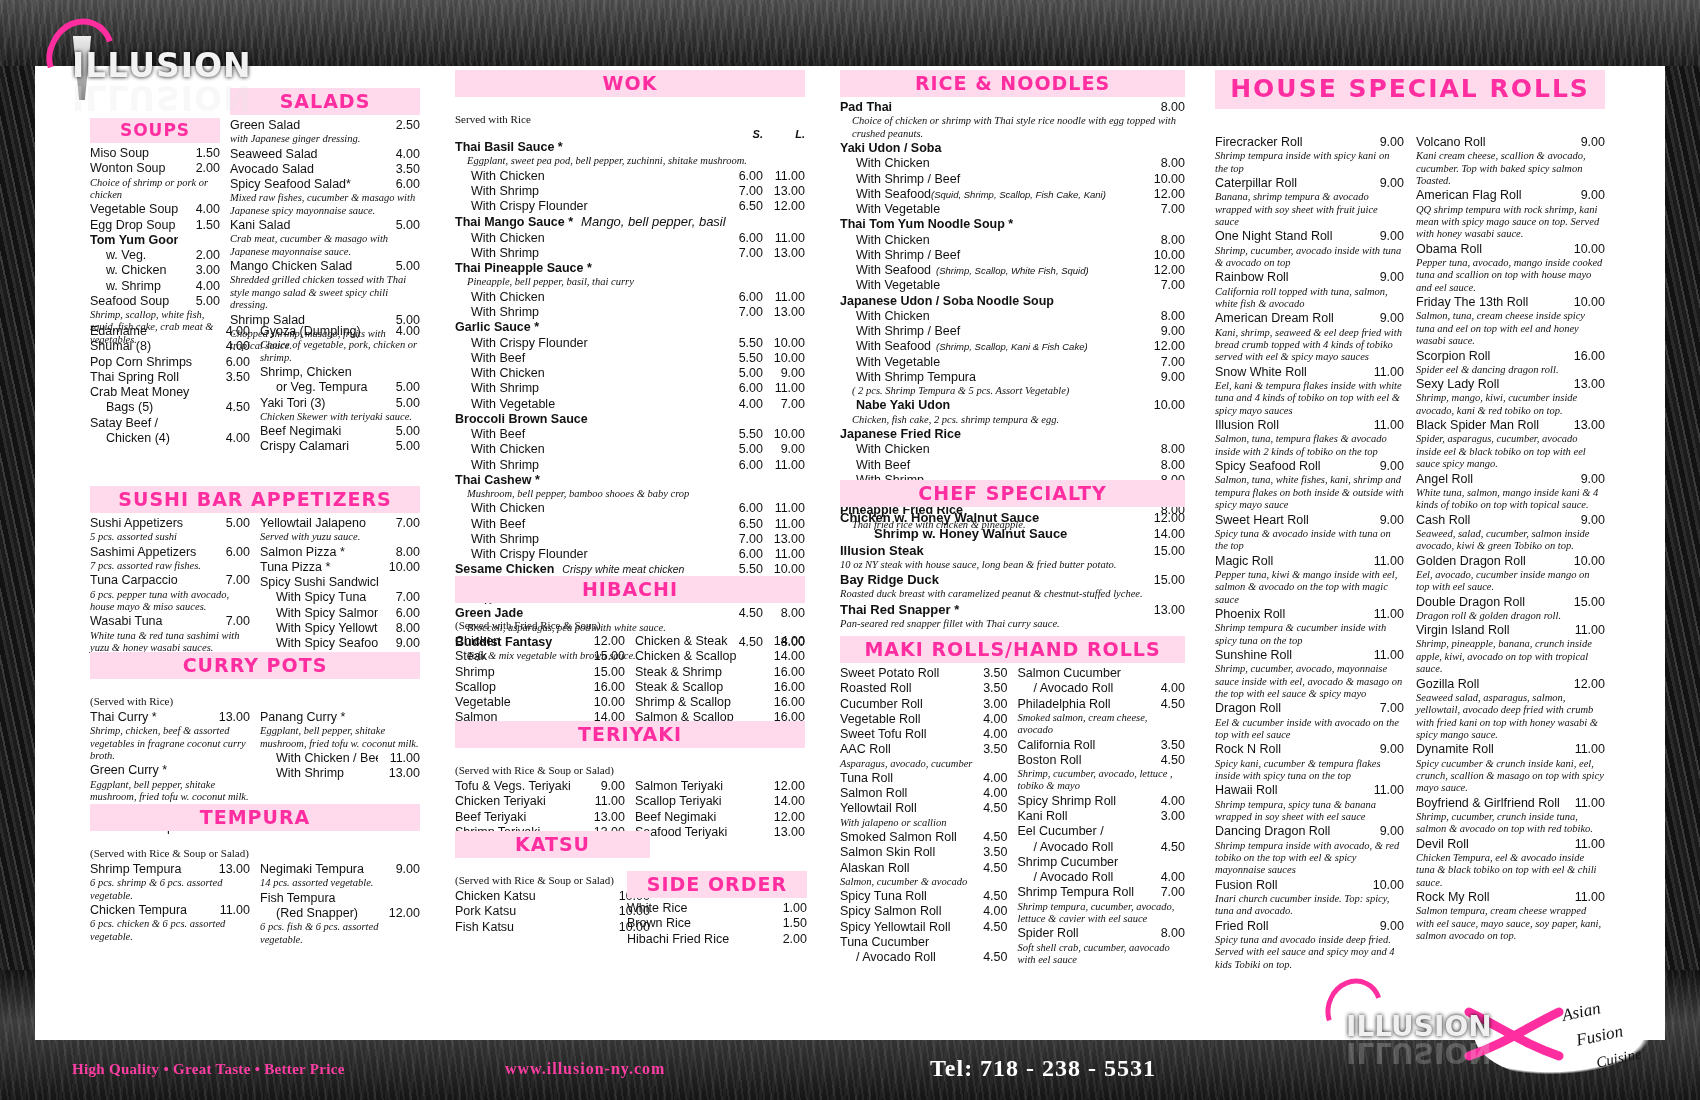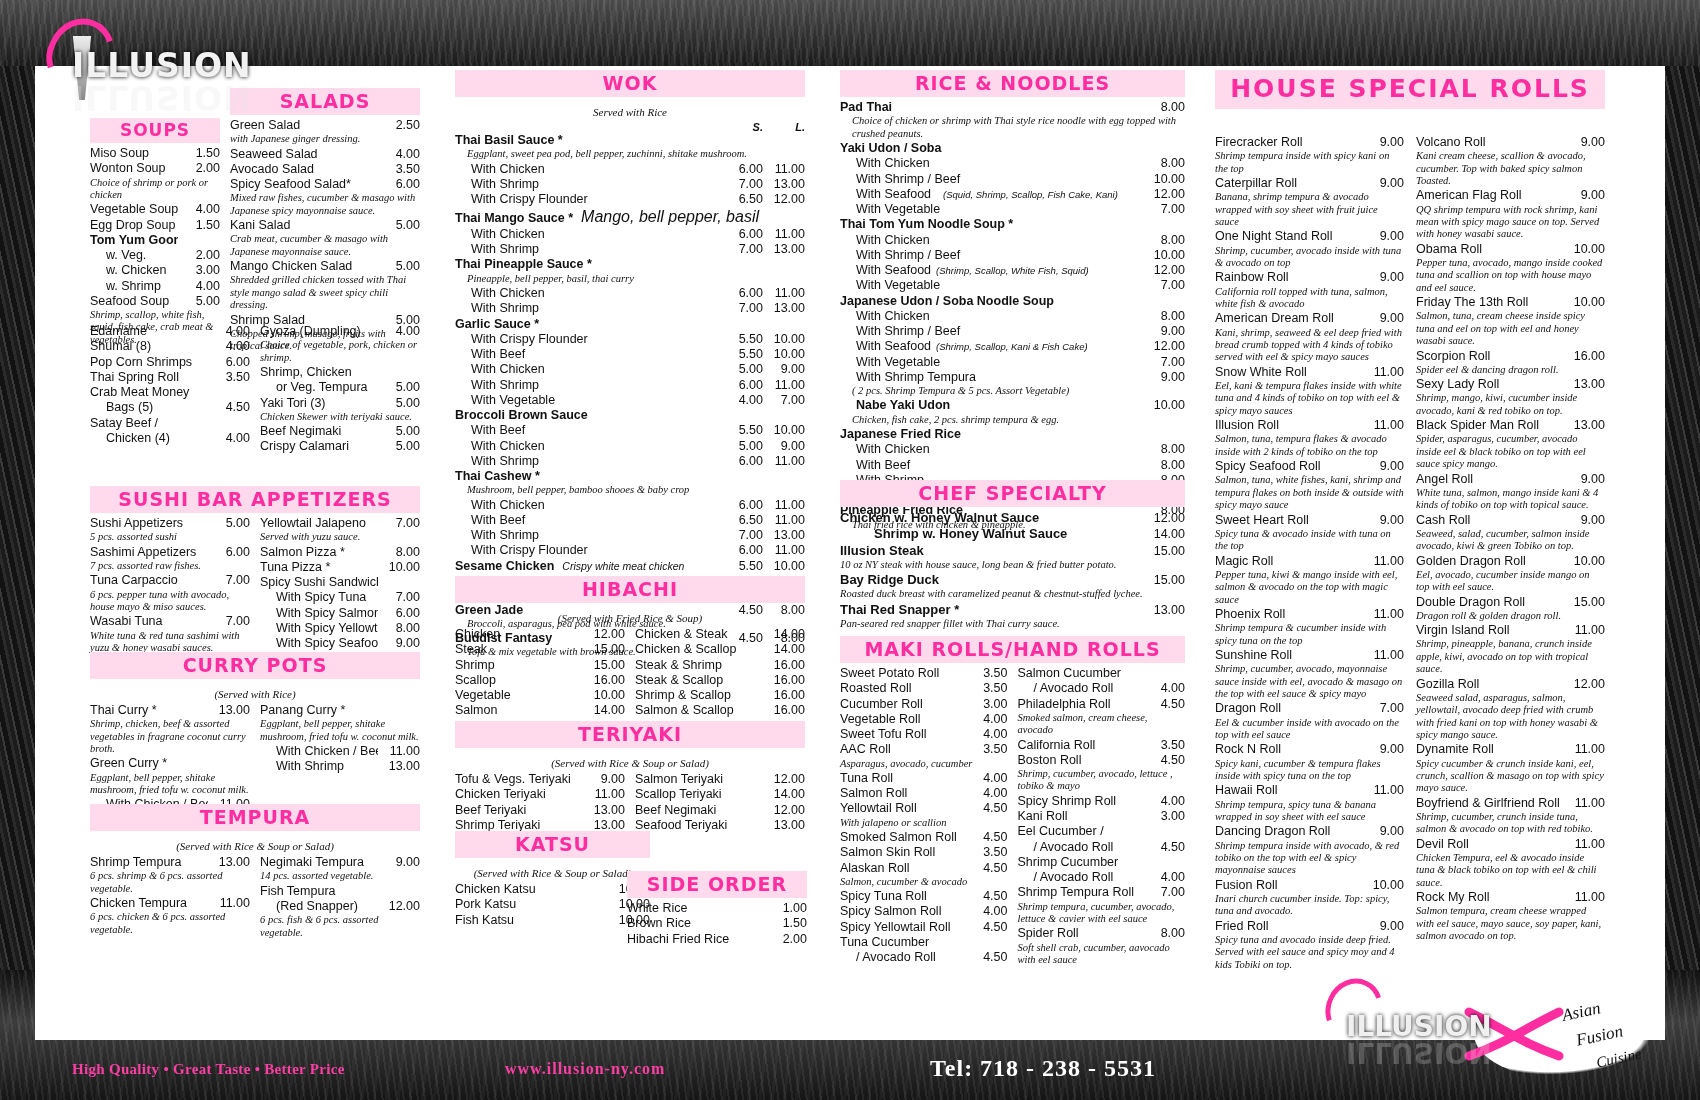--- a/index.html
+++ b/index.html
@@ -132,22 +132,22 @@
     font-weight:bold;
     color:#ff2ea0;
     letter-spacing:1px;
     padding:2px 0 3px;
     margin:0 0 3px 0;
     font-size:17px;
     text-transform:uppercase;
   }
   .sec-title.big { font-size:19px; }
   .sec-sub {
-    text-align:center; font-style:italic; font-size:11px; color:#111;
-    font-family:"Liberation Serif", serif; margin:9px 0 3px;
+    font-size:11px; color:#111;
+    font-family:"Liberation Serif", serif; margin:16px 0 3px;
   }
   .grp {
     font-weight:bold; font-size:12.5px; color:#111;
     font-family:"Liberation Sans", sans-serif;
   }
   .row {
     display:flex; align-items:baseline; font-size:12.5px; color:#111;
     line-height:1.22;
   }
   .row .nm { flex:1 1 auto; white-space:nowrap; overflow:hidden; }
@@ -496,21 +496,21 @@
             <span class="nm">With Shrimp</span>
             <span class="pr">7.00</span>
             <span class="pr">13.00</span>
           </div>
           <div class="row ind">
             <span class="nm">With Crispy Flounder</span>
             <span class="pr">6.50</span>
             <span class="pr">12.00</span>
           </div>
           <div class="row">
-            <span class="nm grp">Thai Mango Sauce *<span style="font-style: italic; font-weight: normal; font-size: 16px; margin-left: 8px;">Mango, bell pepper, basil</span></span>
+            <span class="nm grp">Thai Mango Sauce *<span style="font-style: italic; font-weight: normal; font-size: 13px; margin-left: 8px;">Mango, bell pepper, basil</span></span>
           </div>
           <div class="row ind">
             <span class="nm">With Chicken</span>
             <span class="pr">6.00</span>
             <span class="pr">11.00</span>
           </div>
           <div class="row ind">
             <span class="nm">With Shrimp</span>
             <span class="pr">7.00</span>
             <span class="pr">13.00</span>
@@ -786,21 +786,21 @@
           </div>
           <div class="row ind">
             <span class="nm">With Chicken</span>
             <span class="pr">8.00</span>
           </div>
           <div class="row ind">
             <span class="nm">With Shrimp / Beef</span>
             <span class="pr">10.00</span>
           </div>
           <div class="row ind">
-            <span class="nm">With Seafood<span style="font-style: italic; font-size: 9.5px; margin-left: 12px;">(Squid, Shrimp, Scallop, Fish Cake, Kani)</span></span>
+            <span class="nm">With Seafood<span style="font-style: italic; font-size: 9.5px; margin-left: 0;">(Squid, Shrimp, Scallop, Fish Cake, Kani)</span></span>
             <span class="pr">12.00</span>
           </div>
           <div class="row ind">
             <span class="nm">With Vegetable</span>
             <span class="pr">7.00</span>
           </div>
           <div class="row">
             <span class="nm grp">Thai Tom Yum Noodle Soup *</span>
             <span class="pr"></span>
           </div>

